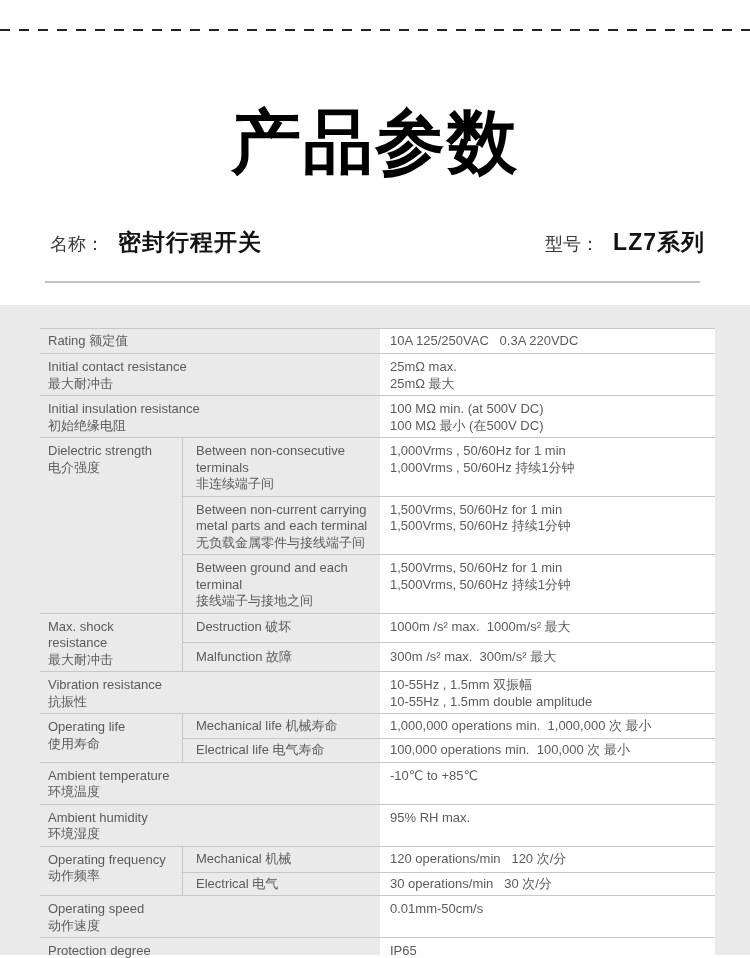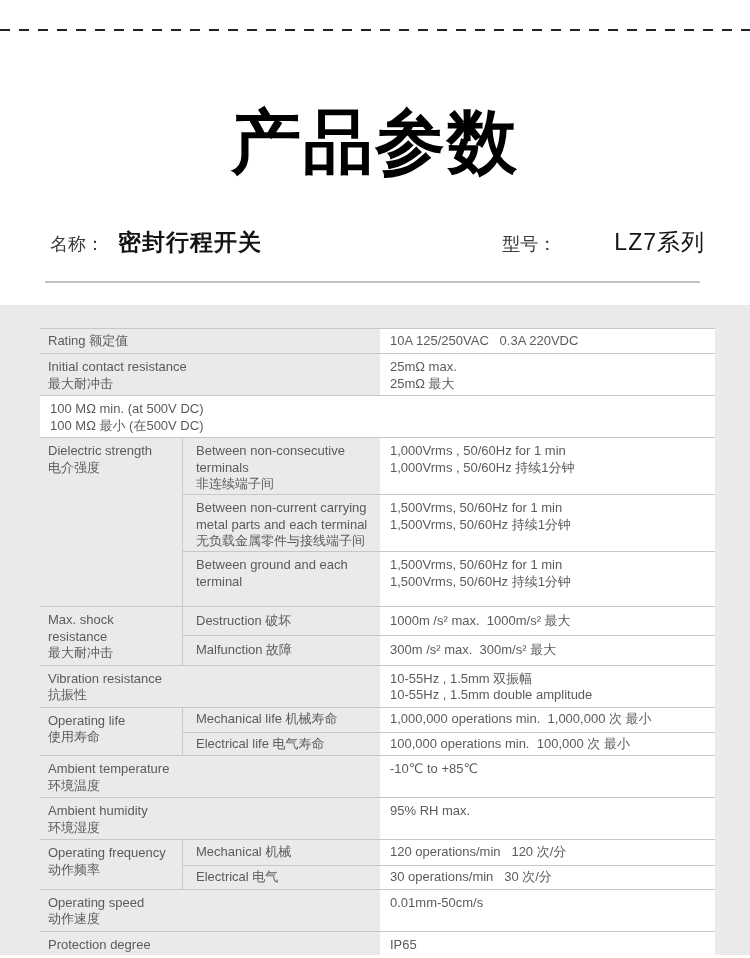--- a/index.html
+++ b/index.html
@@ -10,21 +10,21 @@
     background:repeating-linear-gradient(90deg,#222222 0 10px,transparent 10px 19px); }
 
   .page-title { margin-top:70px; text-align:center; font-size:70px; line-height:82px;
     font-weight:900; color:#000000; letter-spacing:2px; }
 
   .name-row { display:flex; justify-content:space-between; align-items:baseline;
     margin:44px 45px 0 50px;gap:12px; }
   .nr-group { display:flex; align-items:baseline; }
   .nr-label { font-size:18px; color:#3a3a3a; margin-right:14px; }
   .nr-value { font-size:23px; font-weight:bold; color:#141414; letter-spacing:1px; }
-  .nr-value.model { font-weight:400;margin-left:44px; }
+  .nr-value.model { font-weight:700; }
 
   .header-divider { margin:23px 50px 0 45px; height:2px; background:#c2c2c2; }
 
   .band { margin-top:22px; height:650px; background:#eaeaea; padding:23px 0 0 40px; }
 
   .spec-table { width:675px; border-bottom:1px solid #c7c7c7; }
   .row { display:flex; border-top:1px solid #c7c7c7; align-items:stretch; }
   .c1,.c2,.c3 { padding:5px 6px 3px 8px; font-size:13px; line-height:16.5px; color:#5b5b5b; }
   .c1 { width:143px; }
   .c1.wide { width:340px; }
@@ -90,20 +90,24 @@
         <div class="t">Initial contact resistance</div>
         <div class="t">最大耐冲击</div>
       </div>
       <div class="c3">
         <div class="t">25mΩ max.</div>
         <div class="t">25mΩ 最大</div>
       </div>
     </div>
 
     <div class="row r2">
+      <div class="c1 wide">
+        <div class="t">Initial insulation resistance</div>
+        <div class="t">初始绝缘电阻</div>
+      </div>
       <div class="c3">
         <div class="t">100 MΩ min. (at 500V DC)</div>
         <div class="t">100 MΩ 最小 (在500V DC)</div>
       </div>
     </div>
 
     <div class="row r3">
       <div class="c1 vline">
         <div class="t">Dielectric strength</div>
         <div class="t">电介强度</div>
@@ -128,20 +132,21 @@
           </div>
           <div class="c3">
             <div class="t">1,500Vrms, 50/60Hz for 1 min</div>
             <div class="t">1,500Vrms, 50/60Hz 持续1分钟</div>
           </div>
         </div>
         <div class="sub s2">
           <div class="c2">
             <div class="t">Between ground and each</div>
             <div class="t">terminal</div>
+            <div class="t">接线端子与接地之间</div>
           </div>
           <div class="c3">
             <div class="t">1,500Vrms, 50/60Hz for 1 min</div>
             <div class="t">1,500Vrms, 50/60Hz 持续1分钟</div>
           </div>
         </div>
       </div>
     </div>
 
     <div class="row r4">

